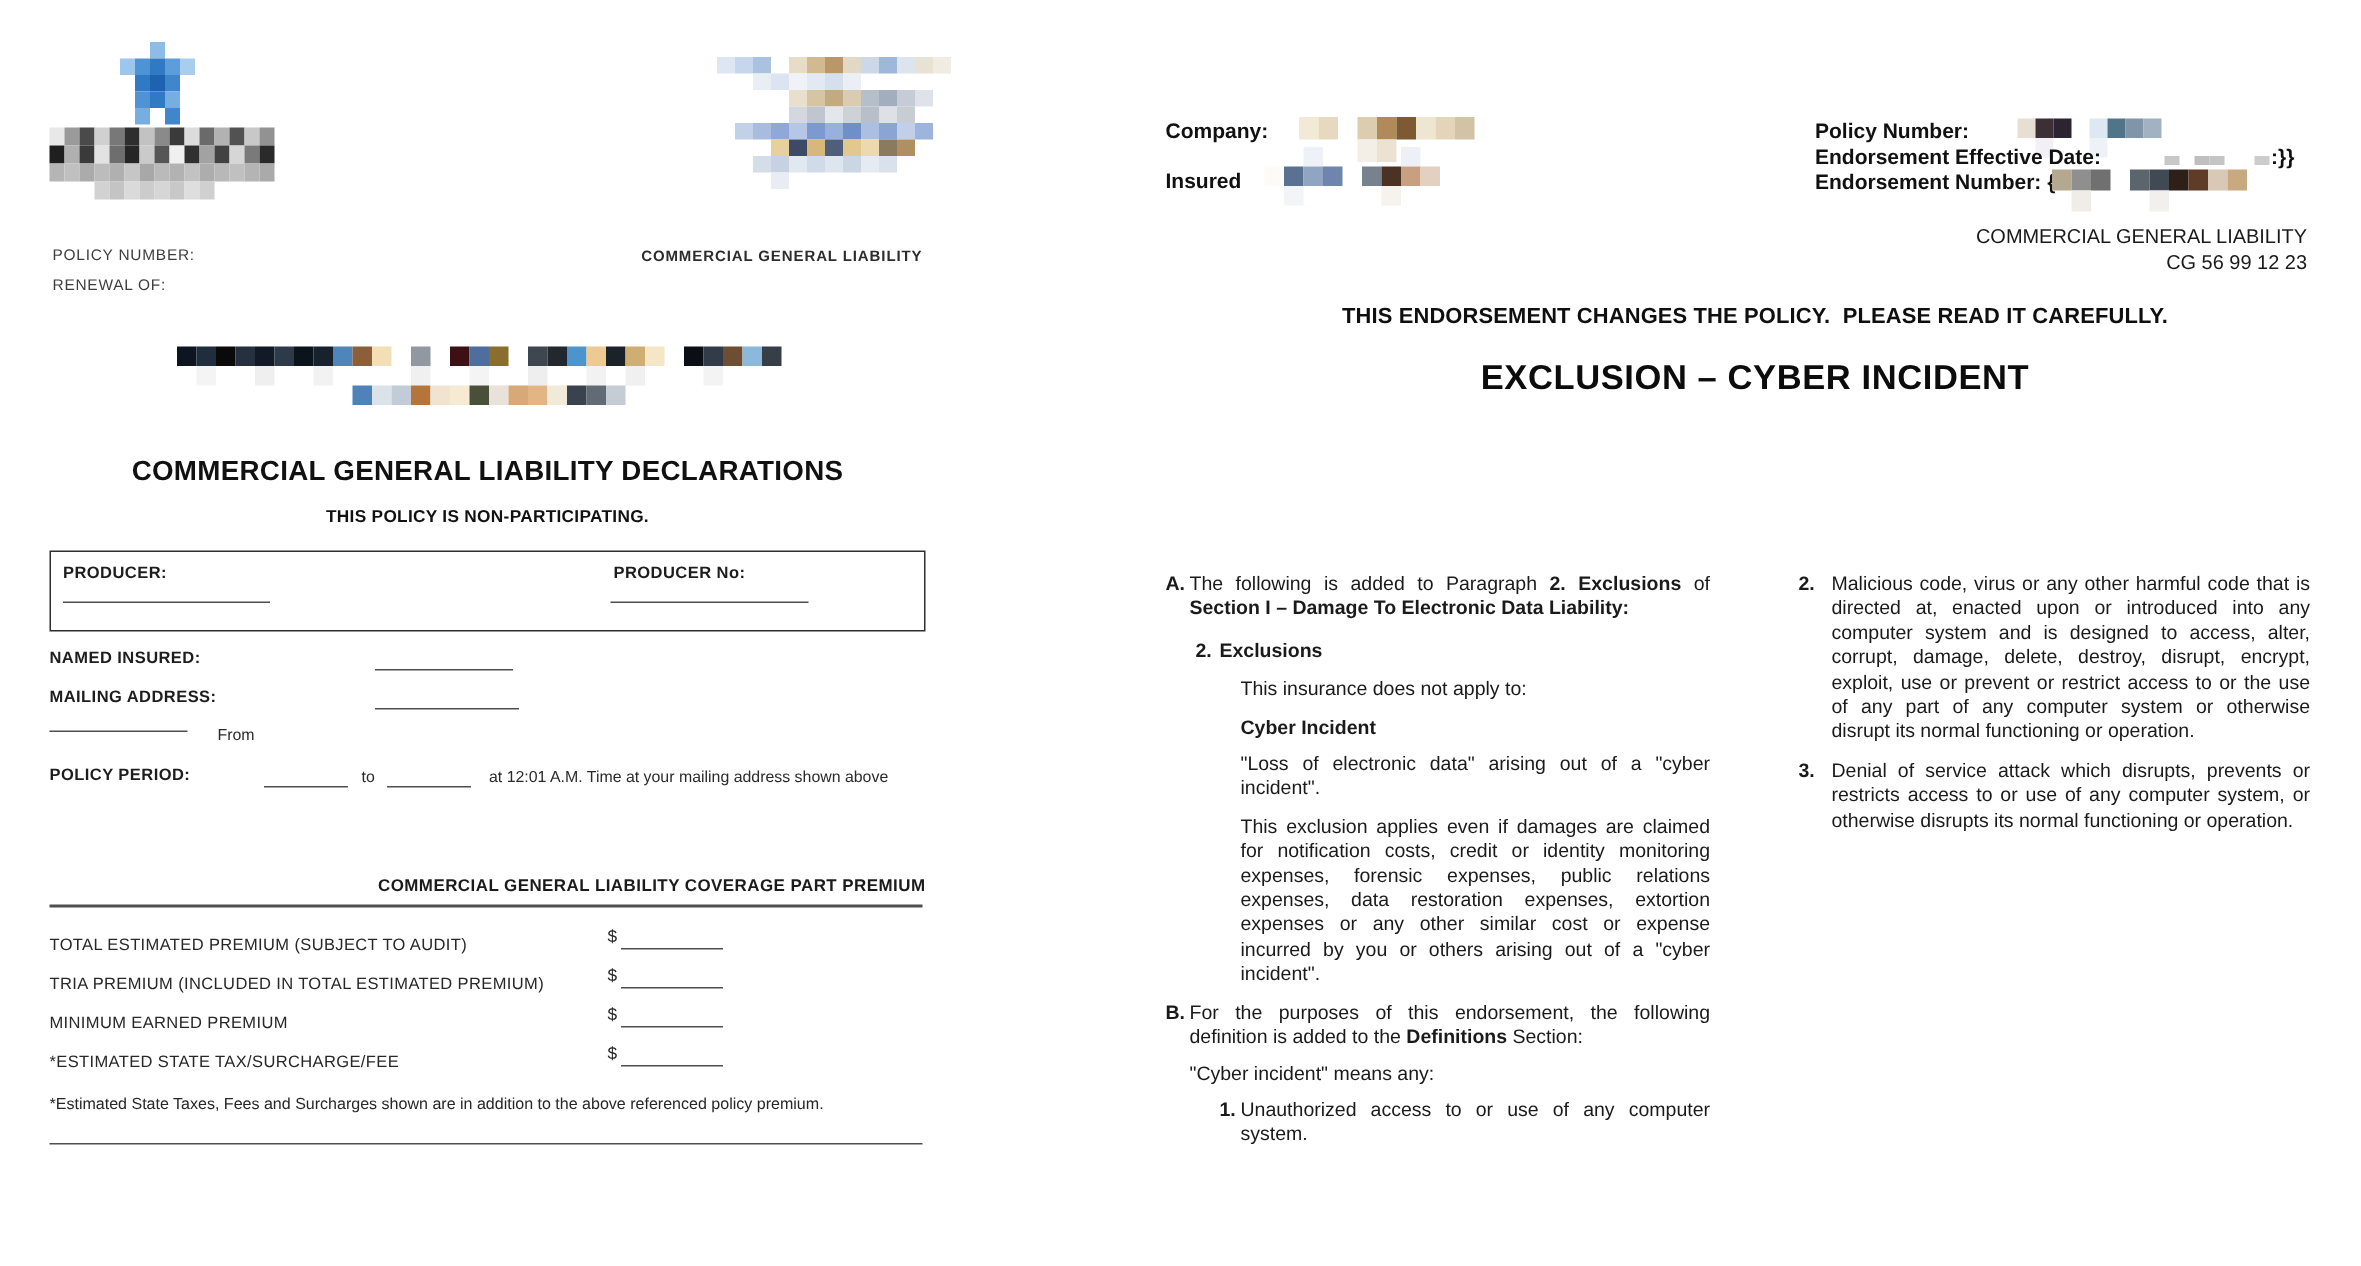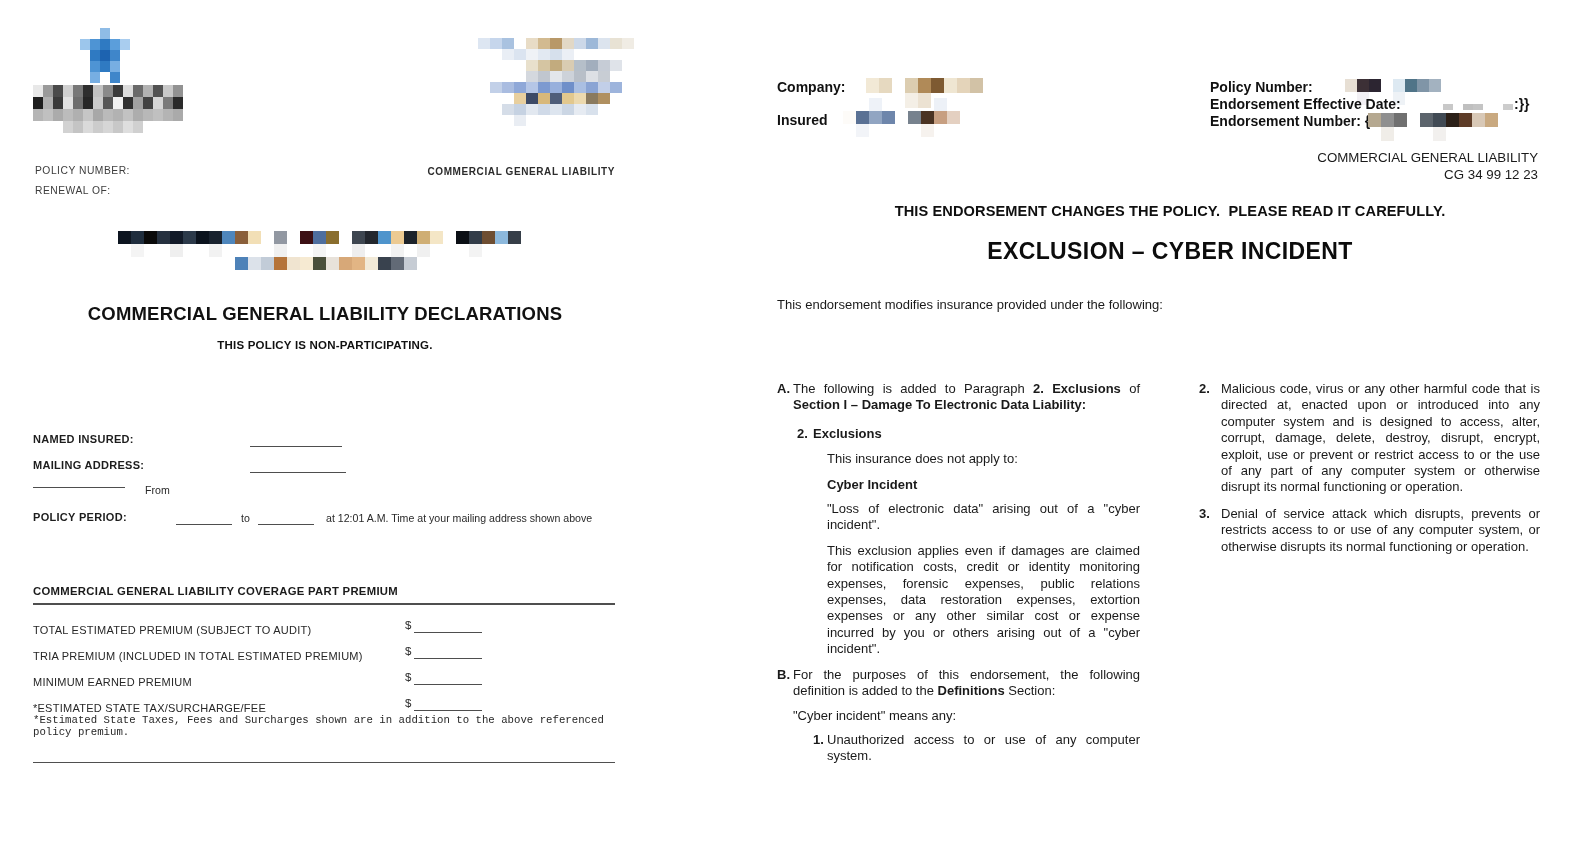--- a/index.html
+++ b/index.html
@@ -15,21 +15,21 @@
   
   .lp-meta{font-size:10.3px;color:#3d3d3d;letter-spacing:.5px;}
   .lp-cgl{font-size:10px;font-weight:700;color:#2c2c2c;letter-spacing:.6px;text-align:right;}
   .lp-title{font-size:18.5px;font-weight:700;text-align:center;letter-spacing:.2px;color:#111;}
   .lp-sub{font-size:11.5px;font-weight:700;text-align:center;color:#111;letter-spacing:.2px;}
   .fld{font-size:11px;font-weight:700;color:#1d1d1d;letter-spacing:.3px;}
   .lp-box{border:1.5px solid #2e2e2e;}
   .blank{border-bottom:1.4px solid #4e4e4e;position:absolute;}
   .lp-small{font-size:10.6px;color:#2a2a2a;}
   .agree{font-size:11px;font-weight:700;color:#1b1b1b;line-height:1.5;letter-spacing:.15px;}
-  .prem-hdr{font-size:11.3px;font-weight:700;text-align:left;color:#1b1b1b;letter-spacing:.3px;}
+  .prem-hdr{font-size:11.3px;font-weight:700;text-align:right;color:#1b1b1b;letter-spacing:.3px;}
   .rule2{border-top:2px solid #4f4f4f;}
   .rule1{border-top:1.6px solid #4f4f4f;}
   .prem-label{font-size:11px;color:#272727;letter-spacing:.25px;}
   .prem-cur{font-size:11.5px;color:#272727;}
   .footnote{font-size:10.7px;color:#272727;}
   
   .rp-hdr-label{font-size:14px;font-weight:700;color:#111;}
   .rp-right-id{font-size:13.3px;color:#1a1a1a;text-align:right;}
   .notice{font-size:14.6px;font-weight:700;text-align:center;color:#0f0f0f;white-space:pre-wrap;letter-spacing:.1px;}
   .rp-title{font-size:23px;font-weight:700;text-align:center;color:#0c0c0c;letter-spacing:.4px;}
@@ -380,20 +380,26 @@
         <div class="m-cell" style="width: 13px; height: 13px;"></div>
         <div class="m-cell" style="width: 13px; height: 13px;"></div>
         <div class="m-cell" style="width: 13px; height: 13px;"></div>
         <div class="m-cell" style="width: 13px; height: 13px;"></div>
       </div>
     </div>
 
   <div class="abs lp-sub" style="left:33px;top:339px;width:584px;">THIS POLICY IS NON-PARTICIPATING.</div>
   <div class="abs lp-title" style="left:33px;top:303px;width:584px;">COMMERCIAL GENERAL LIABILITY DECLARATIONS</div>
 
+  <div class="abs lp-box" style="left:33px;top:367px;width:582px;height:52px;">
+    <div class="abs fld" style="left:8px;top:8px;">PRODUCER:</div>
+    <div class="blank" style="left:8px;top:33px;width:138px;"></div>
+    <div class="abs fld" style="left:375px;top:8px;">PRODUCER No:</div>
+    <div class="blank" style="left:373px;top:33px;width:132px;"></div>
+  </div>
 
   <div class="abs fld" style="left:33px;top:433px;">NAMED INSURED:</div>
   <div class="blank" style="left:250px;top:446px;width:92px;"></div>
 
   <div class="abs fld" style="left:33px;top:459px;">MAILING ADDRESS:</div>
   <div class="blank" style="left:250px;top:472px;width:96px;"></div>
   <div class="blank" style="left:33px;top:487px;width:92px;"></div>
 
   <div class="abs fld" style="left:33px;top:511px;">POLICY PERIOD:</div>
   <div class="abs lp-small" style="left:145px;top:484px;">From</div>
@@ -420,21 +426,21 @@
     <span class="prem-label">MINIMUM EARNED PREMIUM</span>
     <span class="abs prem-cur" style="left:372px;top:-1px;">$</span>
     <span class="blank" style="left:381px;top:12px;width:68px;"></span>
   </div>
   <div class="abs" style="left:33px;top:698px;width:584px;">
     <span class="prem-label">*ESTIMATED STATE TAX/SURCHARGE/FEE</span>
     <span class="abs prem-cur" style="left:372px;top:-1px;">$</span>
     <span class="blank" style="left:381px;top:12px;width:68px;"></span>
   </div>
 
-  <div class="abs footnote" style="left:33px;top:714px;width:584px;font-family:Liberation Mono, monospace;">*Estimated State Taxes, Fees and Surcharges shown are in addition to the above referenced policy premium.</div>
+  <div class="abs footnote" style="left:33px;top:730px;width:584px;">*Estimated State Taxes, Fees and Surcharges shown are in addition to the above referenced policy premium.</div>
   <div class="abs rule1" style="left:33px;top:762px;width:582px;"></div>
 </div>
 
 <div class="abs" style="left:700px;top:0;width:874px;height:844px;">
 
   <div class="abs rp-hdr-label" style="left:77px;top:79px;">Company:</div>
   <div class="abs mosaic" style="left:166px;top:78px;">
       <div class="m-row">
         <div class="m-cell" style="width: 13px; height: 15px; background: rgb(242, 233, 214);"></div>
         <div class="m-cell" style="width: 13px; height: 15px; background: rgb(230, 217, 192);"></div>
@@ -555,26 +561,25 @@
         <div class="m-cell" style="width: 13px; height: 14px;"></div>
         <div class="m-cell" style="width: 13px; height: 14px; background: rgb(242, 240, 238);"></div>
         <div class="m-cell" style="width: 13px; height: 14px;"></div>
         <div class="m-cell" style="width: 13px; height: 14px;"></div>
         <div class="m-cell" style="width: 13px; height: 14px;"></div>
         <div class="m-cell" style="width: 13px; height: 14px;"></div>
       </div>
     </div>
 
   <div class="abs rp-right-id" style="left:580px;top:150px;width:258px;">COMMERCIAL GENERAL LIABILITY</div>
-  <div class="abs rp-right-id" style="left:580px;top:167px;width:258px;">CG 34 99 12 23</div>
+  <div class="abs rp-right-id" style="left:580px;top:167px;width:258px;">CG 56 99 12 23</div>
 
   <div class="abs rp-title" style="left:75px;top:238px;width:790px;">EXCLUSION – CYBER INCIDENT</div>
   <div class="abs notice" style="left:75px;top:203px;width:790px;">THIS ENDORSEMENT CHANGES THE POLICY.  PLEASE READ IT CAREFULLY.</div>
 
-  <div class="abs body13" style="left:77px;top:297px;width:600px;">This endorsement modifies insurance provided under the following:</div>
 
   <div class="abs" style="left:77px;top:381px;width:363px;">
     <div class="item body13">
       <span class="marker" style="width:16px;">A.</span>
       <span class="itext just"><span>The following is added to Paragraph </span><b>2. Exclusions</b><span> of </span><b>Section I – Damage To Electronic Data Liability:</b></span>
     </div>
     <div class="item body13" style="margin:12px 0 0 20px;">
       <span class="marker" style="width:16px;">2.</span>
       <span class="itext" style="font-weight:700;">Exclusions</span>
     </div>

